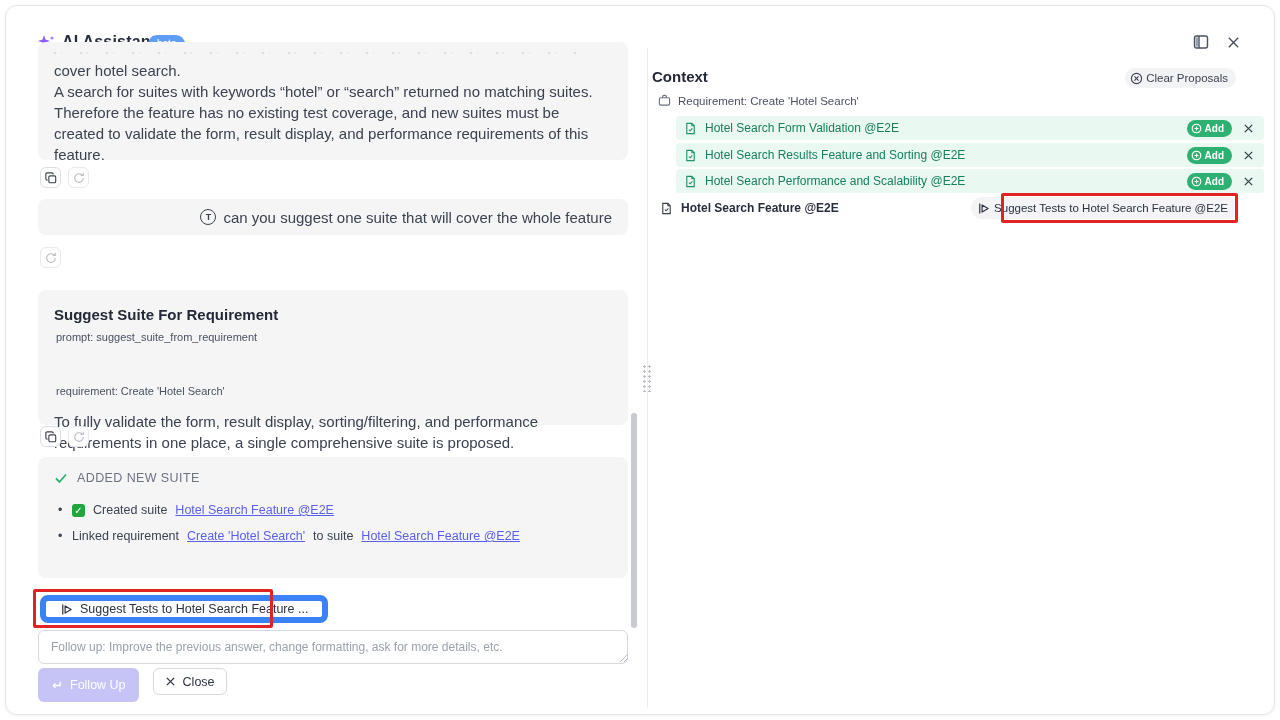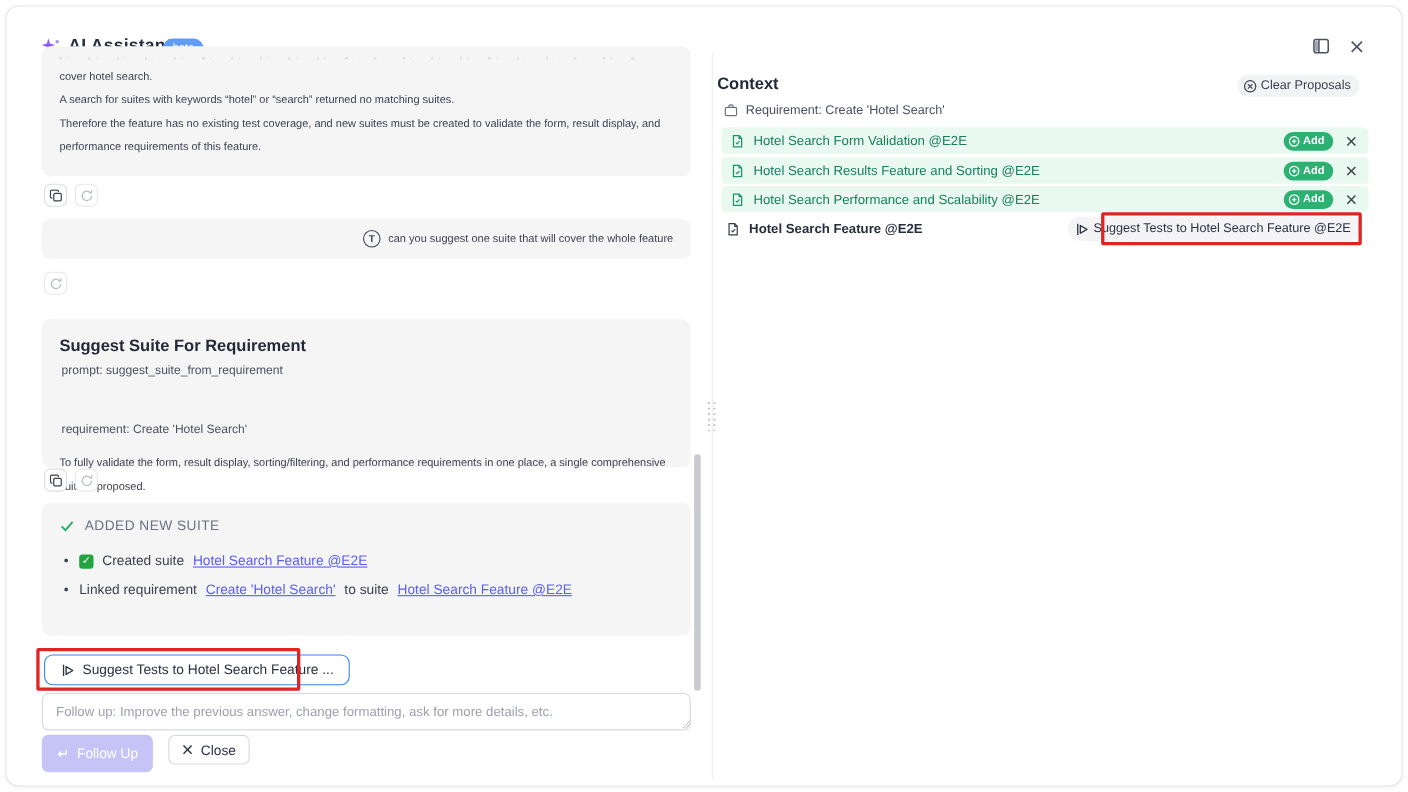--- a/index.html
+++ b/index.html
@@ -8,21 +8,21 @@
 
   
   .hdr-title { position:absolute; left:62px; top:33px; font-size:16px; font-weight:bold; color:#262d3d; letter-spacing:.2px; }
   .sparkles { position:absolute; left:37px; top:33px; width:20px; height:20px; }
   .beta-badge { position:absolute; left:148px; top:35px; background:#5e9cf6; color:#fff; font-size:10px; padding:3px 9px 4px; border-radius:9px; }
   .hdr-icons { position:absolute; right:38px; top:33px; display:flex; gap:14px; align-items:center; }
   .icon-btn-plain { width:18px; height:18px; color:#4a5160; cursor:pointer; background:none; border:none; display:flex; align-items:center; justify-content:center; }
 
   
   .card { position:absolute; left:38px; width:590px; background:#f5f5f6; border-radius:8px; }
-  .card-txt { font-size:10px; line-height:21px; color:#3b4250; }
+  .card-txt { font-size:15px; line-height:21px; color:#3b4250; }
   #card1 { top:42px; height:118px; padding:6px 16px 12px; overflow:hidden; }
   .clipped-frags { height:12px; width:94%; background:repeating-linear-gradient(90deg, #c8cacf 0 2px, transparent 2px 7px, #d8dadf 7px 8px, transparent 8px 26px); background-size:100% 2px; background-position:0 4px; background-repeat:no-repeat; opacity:.6; }
 
   .act-row { position:absolute; left:40px; display:flex; gap:7px; }
   .sq-btn { width:21px; height:21px; border:1px solid #dcdee3; background:#fff; border-radius:6px; display:flex; align-items:center; justify-content:center; color:#4a5160; cursor:pointer; }
   .sq-btn.lite { color:#b9bdc4; border-color:#e7e8ec; }
 
   #user-bubble { top:199px; height:36px; display:flex; align-items:center; justify-content:flex-end; padding-right:16px; gap:7px; }
   .avatar { width:16px; height:16px; border:1.4px solid #3b4250; border-radius:50%; font-size:9px; font-weight:bold; color:#3b4250; display:flex; align-items:center; justify-content:center; }
 
@@ -31,21 +31,21 @@
   .meta-row { display:flex; gap:42px; margin:8px 0 14px 2px; font-size:11px; color:#4a5160;flex-direction:column; }
 
   #card3 { top:457px; height:121px; padding:14px 16px; }
   .suite-status { display:flex; align-items:center; gap:9px; font-size:12.5px; color:#6b7280; letter-spacing:.4px; }
   .bullets { margin-top:18px; display:flex; flex-direction:column; gap:12px; }
   .bullet { display:flex; align-items:center; gap:8px; font-size:12.5px; color:#3b4250; padding-left:18px; position:relative; }
   .bullet::before { content:"•"; position:absolute; left:4px; color:#3b4250; }
   .chk-emoji { width:13px; height:13px; background:#22a43f; border-radius:3px; color:#fff; font-size:10px; display:inline-flex; align-items:center; justify-content:center; }
   a.lnk { color:#5a5ff0; text-decoration:underline; cursor:pointer; }
 
-  .pill-btn { display:inline-flex; align-items:center; gap:7px; height:28px; padding:0 14px; background:#fff; border:1px solid #3b82f6; border-radius:8px; font-size:12.5px; color:#2a3242; cursor:pointer; font-family:inherit; }
+  .pill-btn { display:inline-flex; align-items:center; gap:7px; height:28px; padding:0 14px; background:#fff; border:6px solid #3b82f6; border-radius:8px; font-size:12.5px; color:#2a3242; cursor:pointer; font-family:inherit; }
   #suggest-btn { position:absolute; left:40px; top:595px; }
 
   #followup-input { position:absolute; left:38px; top:630px; width:590px; height:34px; border:1px solid #d6d9de; border-radius:6px; padding:9px 12px; font-size:12px; color:#3b4250; font-family:inherit; resize:none; }
   #followup-input::placeholder { color:#9aa1ad; }
   .resize-grip { position:absolute; left:620px; top:654px; width:8px; height:8px; background:
       linear-gradient(135deg, transparent 0 50%, #b9bdc4 50% 56%, transparent 56% 70%, #b9bdc4 70% 76%, transparent 76%); }
 
   .btm-btns { position:absolute; left:38px; top:668px; display:flex; gap:14px; }
   .followup-btn { display:inline-flex; align-items:center; gap:8px; height:34px; padding:0 13px; background:#c6c3f7; border:none; border-radius:6px; color:#fff; font-size:12.5px; cursor:default; font-family:inherit; }
   .close-btn { display:inline-flex; align-items:center; gap:7px; height:27px; padding:0 11px; background:#fff; border:1px solid #d6d9de; border-radius:6px; color:#2a3242; font-size:12.5px; cursor:pointer; font-family:inherit; }
@@ -53,21 +53,21 @@
   .scroll-thumb { position:absolute; left:631px; top:413px; width:6px; height:215px; background:#c7cad0; border-radius:3px; }
   .v-divider { position:absolute; left:647px; top:48px; bottom:12px; width:1px; background:#ebedf0; }
   .drag-dots { position:absolute; left:642px; top:364px; width:10px; height:28px;
       background-image:radial-gradient(#b9bdc4 1.1px, transparent 1.2px); background-size:5px 5px; }
 
   
   .ctx-title { position:absolute; left:652px; top:68px; font-size:15px; font-weight:bold; color:#232936; }
   .clear-btn { position:absolute; right:44px; top:68px; display:inline-flex; align-items:center; gap:3px; height:20px; padding:0 8px 0 5px; background:#f2f3f5; border:none; border-radius:11px; font-size:11.5px; color:#3b4250; cursor:pointer; font-family:inherit; }
   .req-row { position:absolute; left:658px; top:94px; display:flex; align-items:center; gap:7px; font-size:11.5px; color:#4a5160; }
 
-  .proposal { position:absolute; left:656px; width:588px; height:24px; background:#e9f8f0; border-radius:4px; display:flex; align-items:center; padding:0 6px 0 8px; }
+  .proposal { position:absolute; left:676px; width:588px; height:24px; background:#e9f8f0; border-radius:4px; display:flex; align-items:center; padding:0 6px 0 8px; }
   .proposal .p-label { flex:1; font-size:12px; color:#177f5e; margin-left:8px; }
   .add-btn { display:inline-flex; align-items:center; gap:3px; height:17px; padding:0 8px 0 4px; background:#2db173; border:none; border-radius:9px; color:#fff; font-size:10px; font-weight:bold; cursor:pointer; font-family:inherit; }
   .x-btn { background:none; border:none; color:#3a4048; width:20px; height:20px; display:flex; align-items:center; justify-content:center; cursor:pointer; margin-left:6px; }
 
   .suite-row { position:absolute; left:652px; top:196px; width:588px; height:24px; display:flex; align-items:center; padding:0 2px 0 8px; }
   .suite-row .s-label { flex:1; font-size:12px; font-weight:bold; color:#272e3d; margin-left:8px; }
   .suite-action { display:inline-flex; align-items:center; gap:4px; height:22px; padding:0 10px 0 6px; background:#f4f4f6; border:none; border-radius:11px; font-size:11.5px; color:#2a3242; cursor:pointer; font-family:inherit; white-space:nowrap; }
 
   .red-rect { position:absolute; border:3px solid #e02424; border-radius:2px; pointer-events:none; z-index:50; }
   #red-rect-left { left:33px; top:589px; width:240px; height:39px; }

